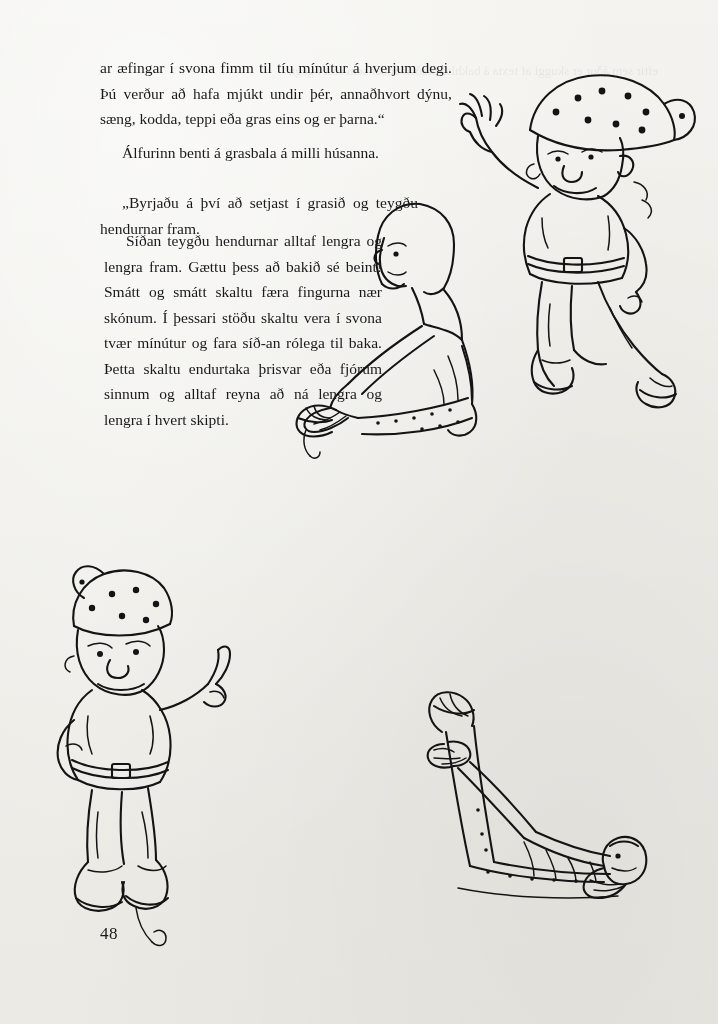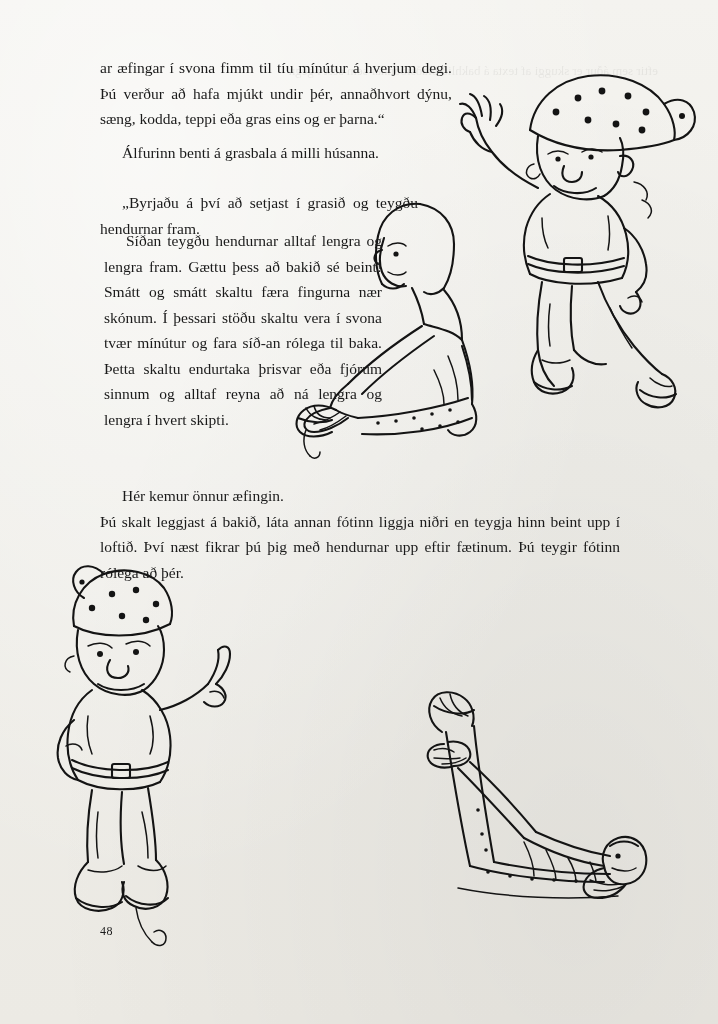--- a/index.html
+++ b/index.html
@@ -54,21 +54,21 @@
   #para-4 { left: 104px; top: 228px; width: 278px; }
   #para-5 { left: 100px; top: 483px; width: 520px; }
 
   .indent { text-indent: 22px; display: block; }
   .noindent { display: block; }
 
   .page-number {
     position: absolute;
     left: 100px;
     top: 924px;
-    font-size: 12px;
+    font-size: 17px;
     letter-spacing: 0.5px;
   }
 
   .art {
     position: absolute;
     pointer-events: none;
   }
   #art-elf-top { left: 438px; top: 60px; width: 268px; height: 360px; }
   #art-girl-top { left: 262px; top: 178px; width: 268px; height: 292px; }
   #art-elf-bottom { left: 30px; top: 560px; width: 240px; height: 390px; }
@@ -340,20 +340,16 @@
   </div>
 
   <div class="textblock" id="para-3">
     <span class="indent">„Byrjaðu á því að setjast í grasið og teygðu hendurnar fram.</span>
   </div>
 
   <div class="textblock" id="para-4">
     <span class="indent">Síðan teygðu hendurnar alltaf lengra og lengra fram. Gættu þess að bakið sé beint! Smátt og smátt skaltu færa fingurna nær skónum. Í þessari stöðu skaltu vera í svona tvær mínútur og fara síð-an rólega til baka. Þetta skaltu endurtaka þrisvar eða fjórum sinnum og alltaf reyna að ná lengra og lengra í hvert skipti.</span>
   </div>
 
-  <div class="textblock" id="para-5">
-    <span class="indent" style="white-space:pre-line">Hér kemur önnur æfingin.
-Þú skalt leggjast á bakið, láta annan fótinn liggja niðri en teygja hinn beint upp í loftið. Því næst fikrar þú þig með hendurnar upp eftir fætinum. Þú teygir fótinn rólega að þér.</span>
-  </div>
 
   <div class="page-number">48</div>
 
 </div>
 
 </body></html>

